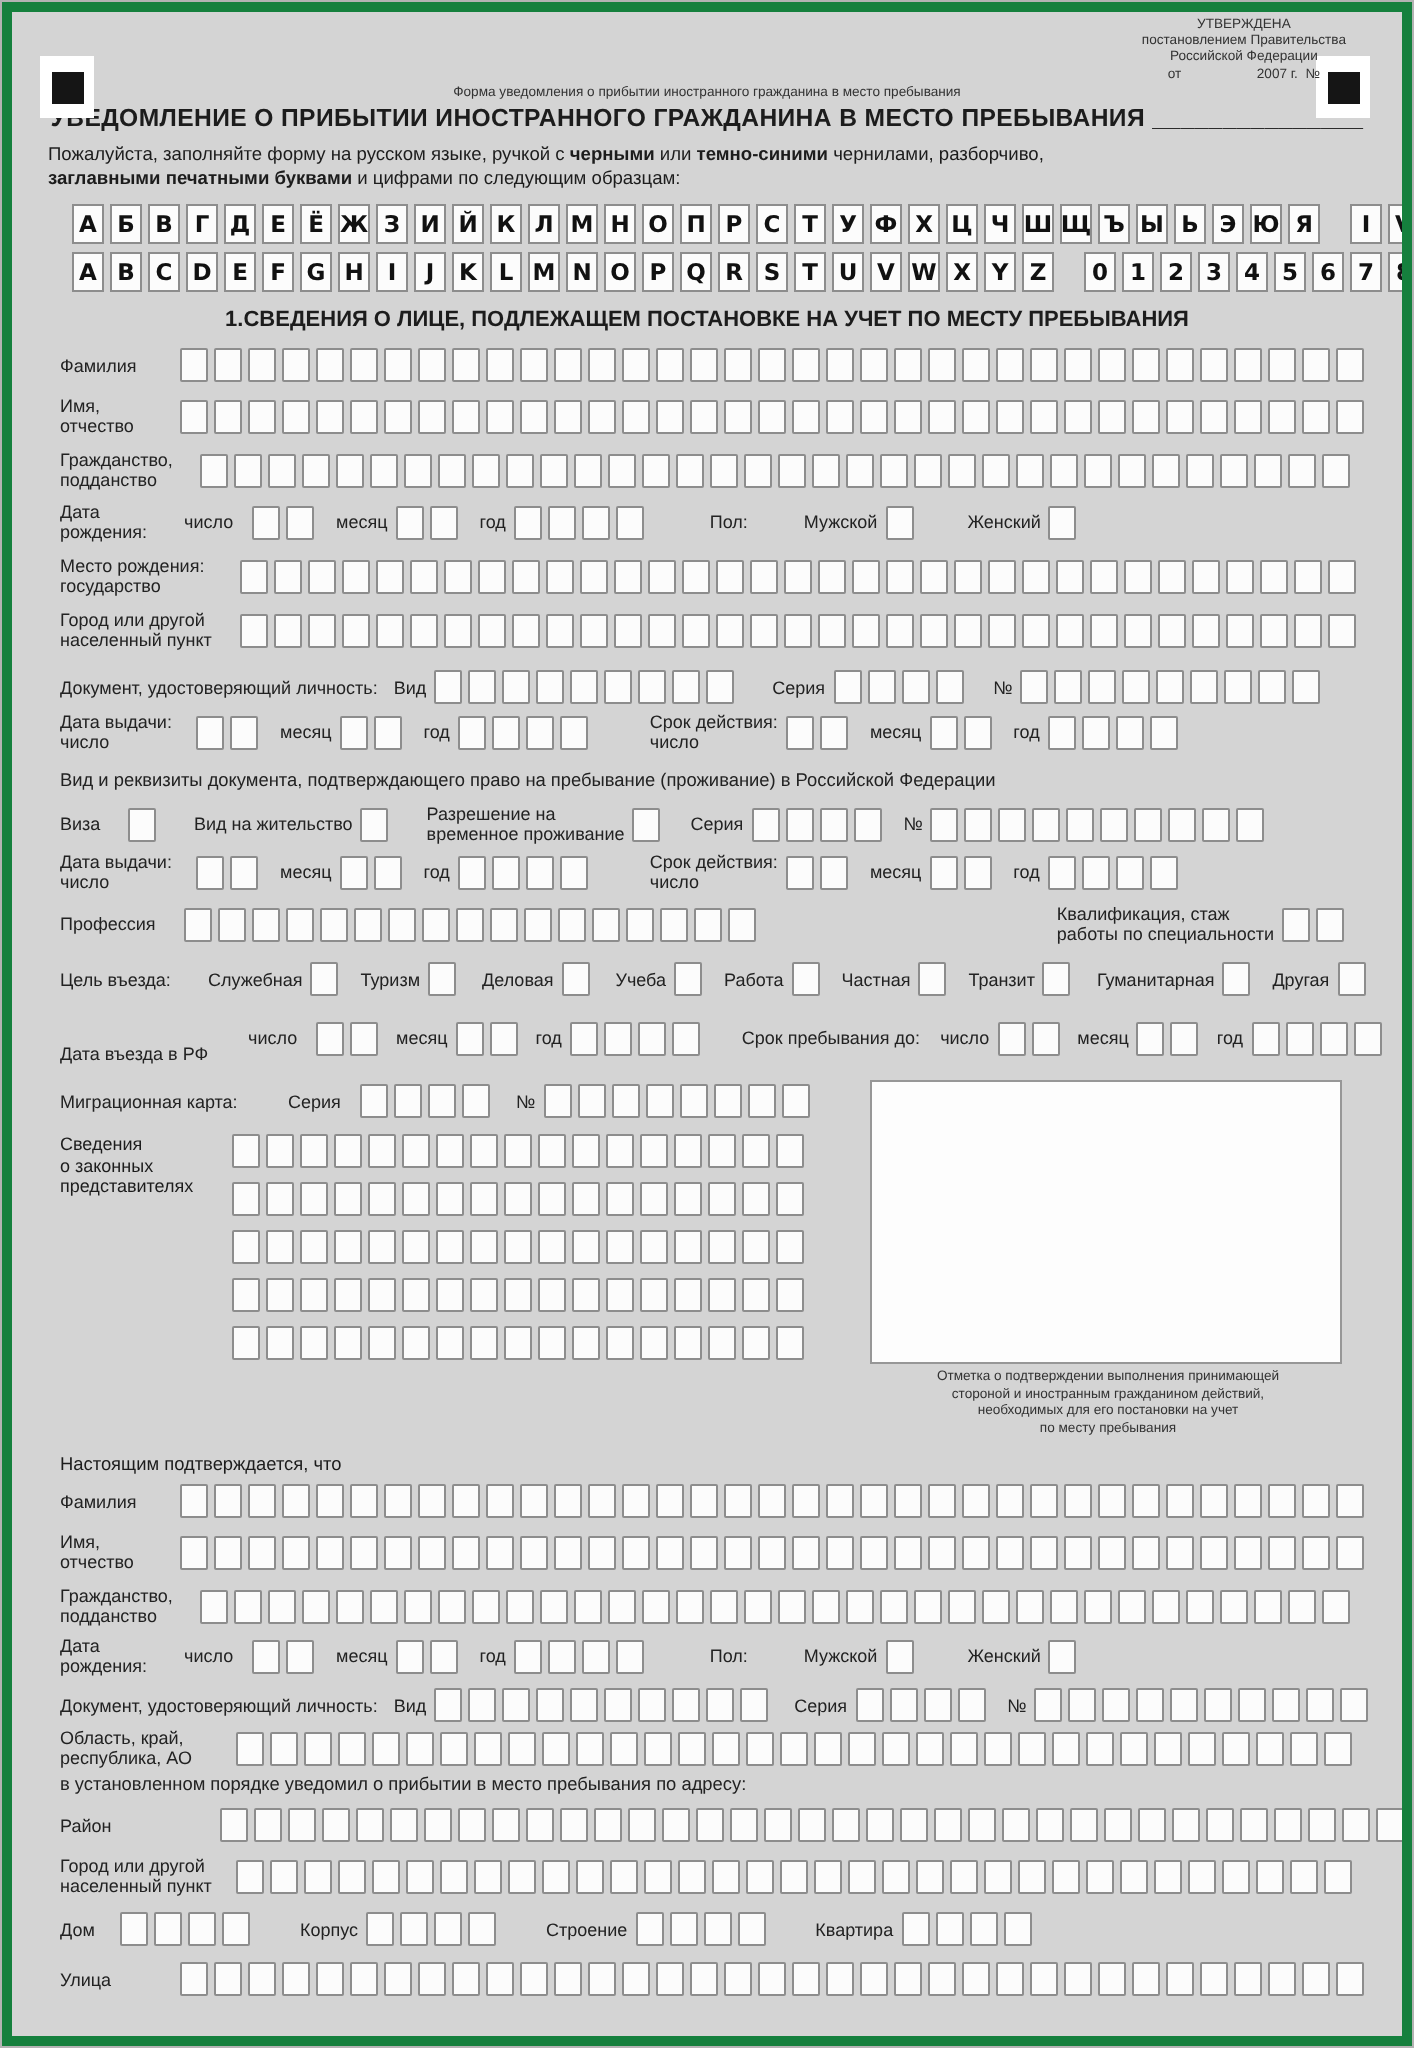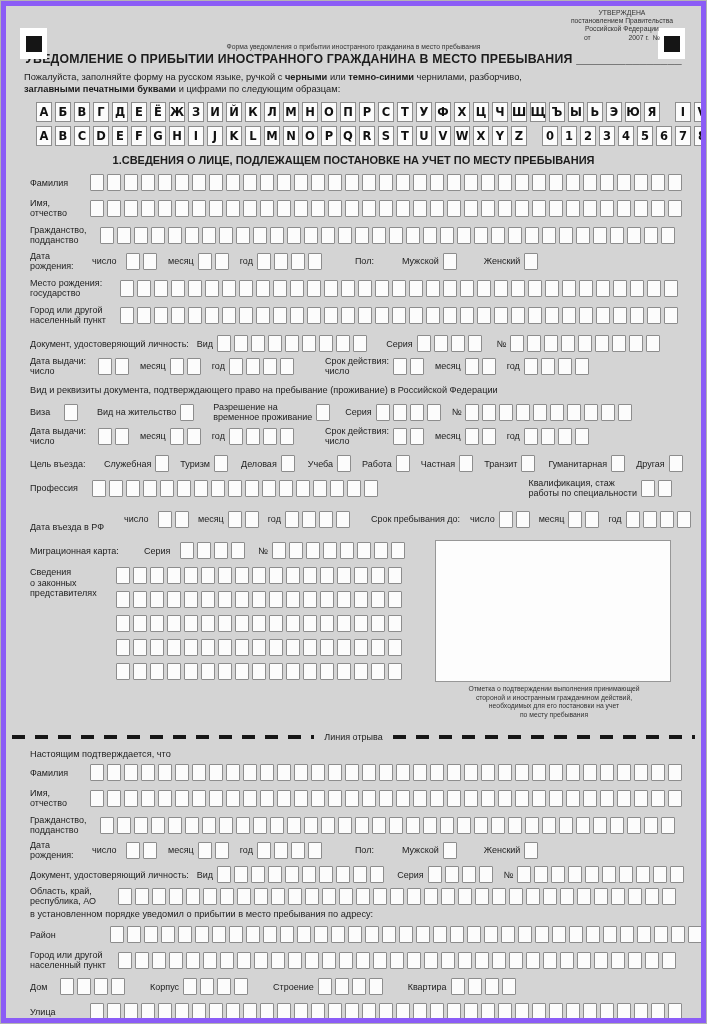--- a/index.html
+++ b/index.html
@@ -1,16 +1,16 @@
 <!DOCTYPE html>
 <html><head>
 <meta charset="utf-8">
 <style>
   html,body{margin:0;padding:0;background:#e8e8e8;}
-  .page{width:707px;height:1024px;box-sizing:border-box;background:#8b5cf6;border:1px solid #b3b3b3;padding:5px;font-family:"Liberation Sans",sans-serif;color:#1c1c1c;}
+  .page{width:707px;height:1024px;box-sizing:border-box;background:#15803d;border:1px solid #b3b3b3;padding:5px;font-family:"Liberation Sans",sans-serif;color:#1c1c1c;}
   .sheet{position:relative;width:100%;height:100%;background:#d4d4d4;overflow:hidden;box-sizing:border-box;}
   
   .fid{width:27px;height:31px;background:#fff;display:flex;align-items:center;justify-content:center;flex:0 0 auto;}
   .fid b{display:block;width:16px;height:16px;background:#151515;}
   .fid-abs{position:absolute;}
   
   .approved{position:absolute;top:3px;right:28px;text-align:center;font-size:6.8px;line-height:8.2px;color:#333;}
   .approved .ln{display:block;white-space:pre;}
   .form-caption{padding-top:37px;text-align:center;font-size:6.8px;color:#333;}
   .title-line{text-align:center;font-size:12.3px;font-weight:bold;margin-top:2px;letter-spacing:.2px;}
@@ -586,20 +586,52 @@
           <span class="lbl" style="margin-left: 8px;">
             <span>год</span>
           </span>
           <span class="bxr">
             <span class="box"></span>
             <span class="box"></span>
             <span class="box"></span>
             <span class="box"></span>
           </span>
         </div>
+        <div class="frow" style="margin-top: 6px;">
+          <span class="lbl" style="width: 58px;">
+            <span>Профессия</span>
+          </span>
+          <span class="bxr">
+            <span class="box"></span>
+            <span class="box"></span>
+            <span class="box"></span>
+            <span class="box"></span>
+            <span class="box"></span>
+            <span class="box"></span>
+            <span class="box"></span>
+            <span class="box"></span>
+            <span class="box"></span>
+            <span class="box"></span>
+            <span class="box"></span>
+            <span class="box"></span>
+            <span class="box"></span>
+            <span class="box"></span>
+            <span class="box"></span>
+            <span class="box"></span>
+            <span class="box"></span>
+          </span>
+          <span class="lbl" style="margin-left: auto;">
+            <span>Квалификация, стаж</span>
+            <span>работы по специальности</span>
+          </span>
+          <span class="bxr" style="margin-right: 16px;">
+            <span class="box"></span>
+            <span class="box"></span>
+          </span>
+        </div>
         <div class="frow" style="margin-top: 9px;">
           <span class="lbl" style="width: 70px;">
             <span>Цель въезда:</span>
           </span>
           <span class="lbl">
             <span>Служебная</span>
           </span>
           <span class="bxr">
             <span class="box"></span>
           </span>
@@ -642,52 +674,20 @@
           <span class="lbl" style="margin-left: 10px;">
             <span>Гуманитарная</span>
           </span>
           <span class="bxr">
             <span class="box"></span>
           </span>
           <span class="lbl" style="margin-left: 8px;">
             <span>Другая</span>
           </span>
           <span class="bxr">
-            <span class="box"></span>
-          </span>
-        </div>
-        <div class="frow" style="margin-top: 6px;">
-          <span class="lbl" style="width: 58px;">
-            <span>Профессия</span>
-          </span>
-          <span class="bxr">
-            <span class="box"></span>
-            <span class="box"></span>
-            <span class="box"></span>
-            <span class="box"></span>
-            <span class="box"></span>
-            <span class="box"></span>
-            <span class="box"></span>
-            <span class="box"></span>
-            <span class="box"></span>
-            <span class="box"></span>
-            <span class="box"></span>
-            <span class="box"></span>
-            <span class="box"></span>
-            <span class="box"></span>
-            <span class="box"></span>
-            <span class="box"></span>
-            <span class="box"></span>
-          </span>
-          <span class="lbl" style="margin-left: auto;">
-            <span>Квалификация, стаж</span>
-            <span>работы по специальности</span>
-          </span>
-          <span class="bxr" style="margin-right: 16px;">
-            <span class="box"></span>
             <span class="box"></span>
           </span>
         </div>
         <div class="frow" style="margin-top: 8px;">
           <span class="lbl" style="width: 90px; margin-top: 16px;">
             <span>Дата въезда в РФ</span>
           </span>
           <span class="lbl" style="width: 30px;">
             <span>число</span>
           </span>
@@ -886,25 +886,20 @@
       </div>
       <div class="stamp"></div>
       <div class="stampcap">
         <div>Отметка о подтверждении выполнения принимающей</div>
         <div>стороной и иностранным гражданином действий,</div>
         <div>необходимых для его постановки на учет</div>
         <div>по месту пребывания</div>
       </div>
     </div>
 
-    <div class="tearline">
-      <div class="dash"></div>
-      <div class="tl-label">Линия отрыва</div>
-      <div class="dash"></div>
-    </div>
 
     <div class="intro-text">Настоящим подтверждается, что</div>
 
     <div id="tearoff-rows">
         <div class="frow" style="margin-top: 5px;">
           <span class="lbl" style="width: 56px;">
             <span>Фамилия</span>
           </span>
           <span class="bxr">
             <span class="box"></span>

